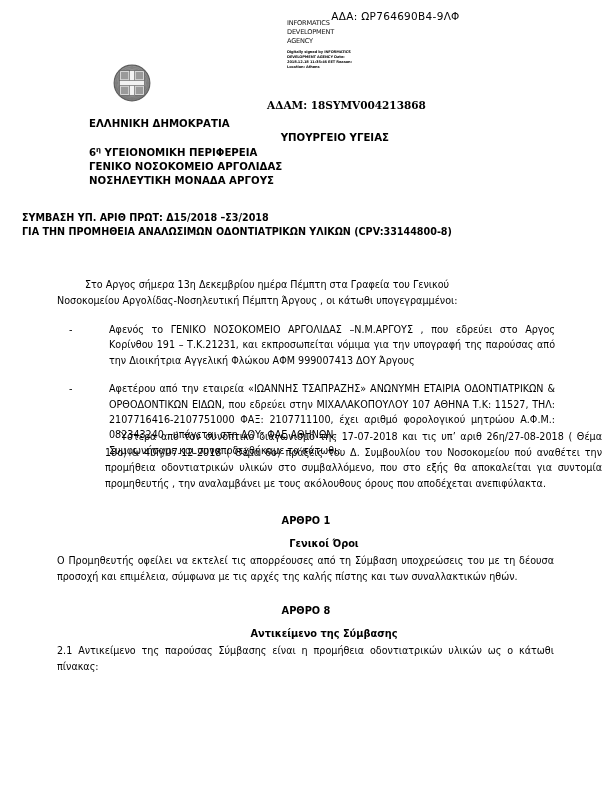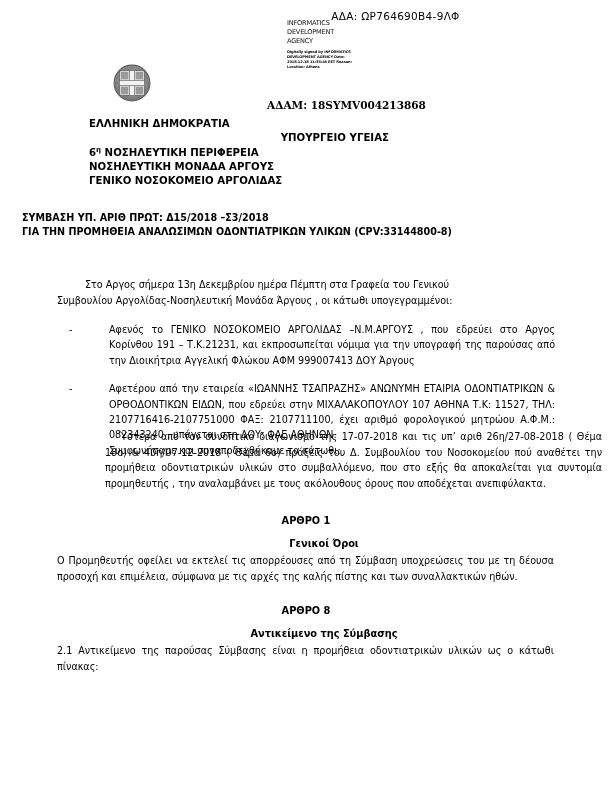--- a/index.html
+++ b/index.html
@@ -243,33 +243,33 @@
           <rect x="60" y="60" width="19" height="19"></rect>
       </g>
     </svg>
   </div>
 
   <div class="adam">ΑΔΑΜ: 18SYMV004213868</div>
 
   <div class="letterhead">
     <div>ΕΛΛΗΝΙΚΗ ΔΗΜΟΚΡΑΤΙΑ</div>
     <div class="lh-center">ΥΠΟΥΡΓΕΙΟ ΥΓΕΙΑΣ</div>
-    <div><span>6</span><sup>η</sup><span> ΝΟΣΗΛΕΥΤΙΚΗ ΠΕΡΙΦΕΡΕΙΑ</span></div>
+    <div><span>6</span><sup>η</sup><span> ΥΓΕΙΟΝΟΜΙΚΗ ΠΕΡΙΦΕΡΕΙΑ</span></div>
+    <div>ΓΕΝΙΚΟ ΝΟΣΟΚΟΜΕΙΟ ΑΡΓΟΛΙΔΑΣ</div>
     <div>ΝΟΣΗΛΕΥΤΙΚΗ ΜΟΝΑΔΑ ΑΡΓΟΥΣ</div>
-    <div>ΓΕΝΙΚΟ ΝΟΣΟΚΟΜΕΙΟ ΑΡΓΟΛΙΔΑΣ</div>
   </div>
 
   <div class="contract-title">
     <div>ΣΥΜΒΑΣΗ ΥΠ. ΑΡΙΘ ΠΡΩΤ: Δ15/2018 –Σ3/2018</div>
     <div>ΓΙΑ ΤΗΝ ΠΡΟΜΗΘΕΙΑ ΑΝΑΛΩΣΙΜΩΝ ΟΔΟΝΤΙΑΤΡΙΚΩΝ ΥΛΙΚΩΝ  (CPV:33144800-8)</div>
   </div>
 
   <div class="body-text intro">
     <div class="indent">Στο Αργος σήμερα 13η Δεκεμβρίου   ημέρα Πέμπτη    στα Γραφεία του Γενικού</div>
-    <div>Συμβουλίου Αργολίδας-Νοσηλευτική Μονάδα  Άργους  , οι κάτωθι υπογεγραμμένοι:</div>
+    <div>Νοσοκομείου Αργολίδας-Νοσηλευτική Πέμπτη  Άργους  , οι κάτωθι υπογεγραμμένοι:</div>
   </div>
 
   <div class="parties">
     <div class="party">
       <span class="dash">-</span>
       <span class="ptext">Αφενός το ΓΕΝΙΚΟ ΝΟΣΟΚΟΜΕΙΟ ΑΡΓΟΛΙΔΑΣ –Ν.Μ.ΑΡΓΟΥΣ    ,   που εδρεύει στο Αργος Κορίνθου 191  – Τ.Κ.21231, και εκπροσωπείται νόμιμα για την υπογραφή της παρούσας από την Διοικήτρια Αγγελική  Φλώκου  ΑΦΜ 999007413 ΔΟΥ  Άργους</span>
     </div>
     <div class="party">
       <span class="dash">-</span>
       <span class="ptext">

